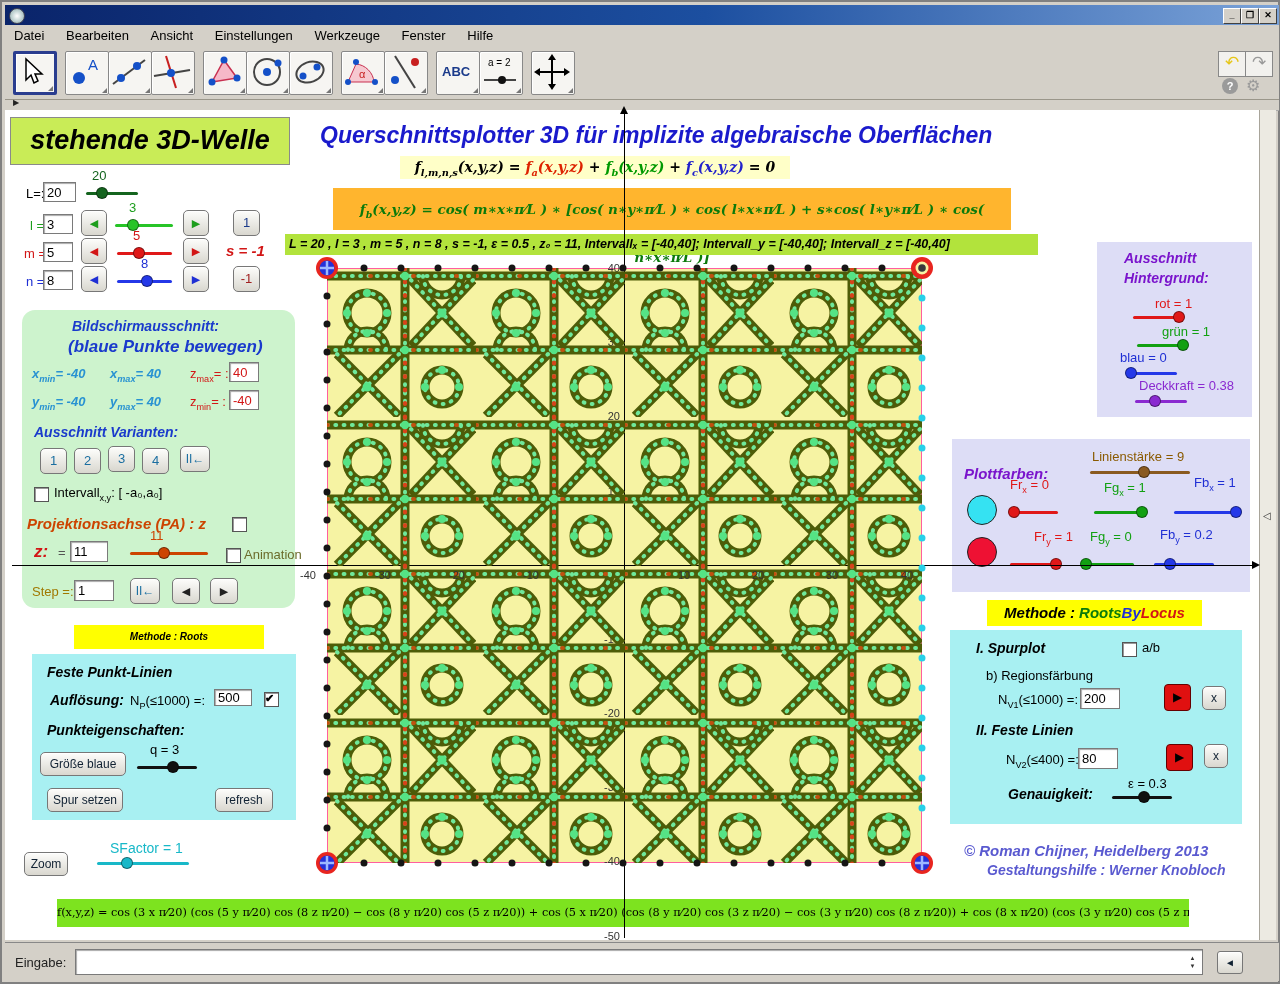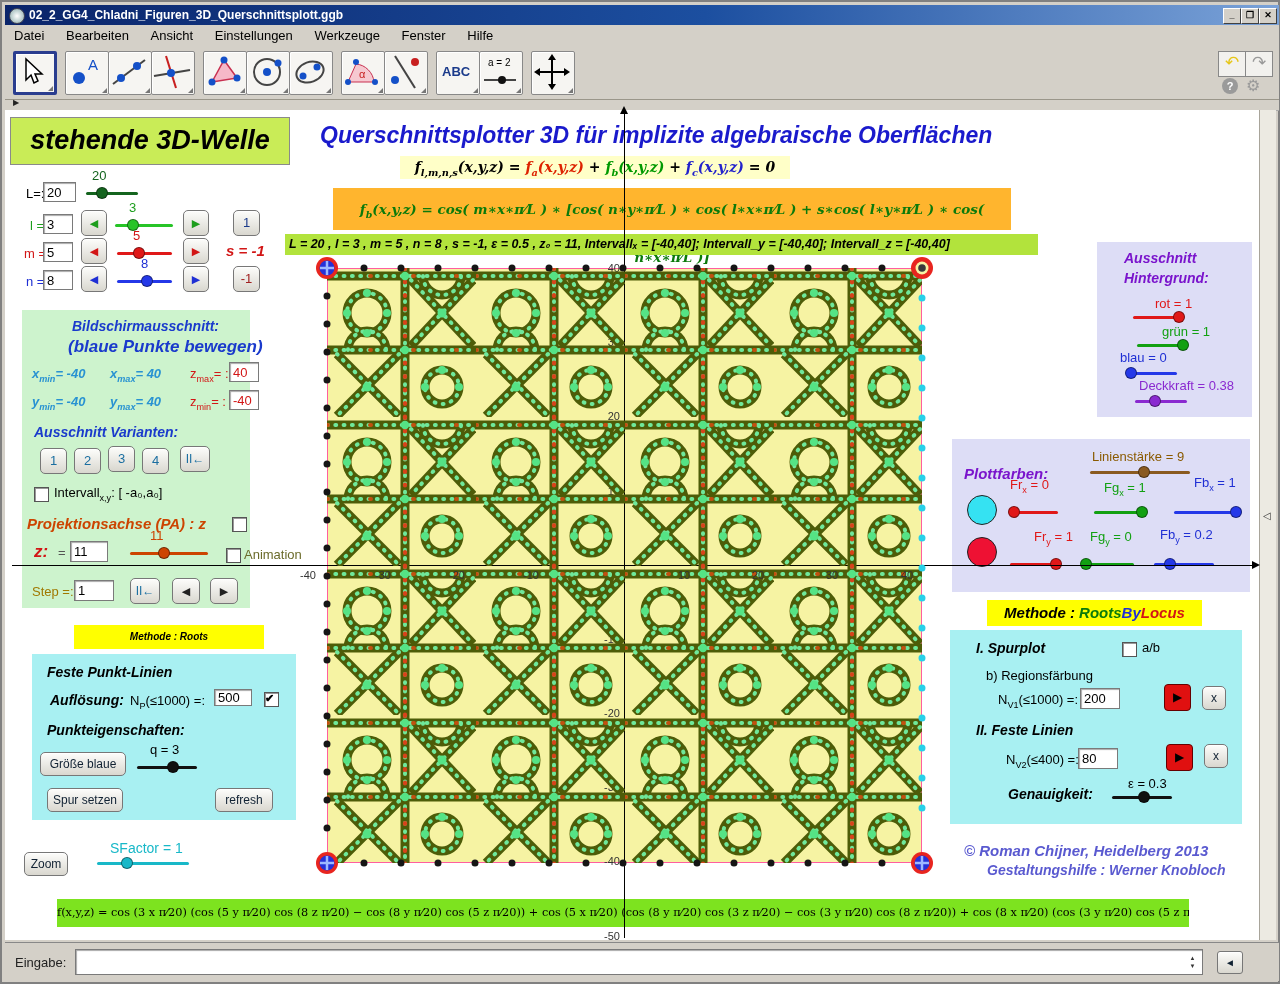--- a/index.html
+++ b/index.html
@@ -29,21 +29,20 @@
   .yticklbl{position:absolute;font-size:11px;color:#333;text-align:right;width:30px;}
   .spin{position:absolute;width:11px;height:16px;font-size:6px;line-height:8px;text-align:center;color:#333;}
 </style>
 </head>
 <body>
 
 <div class="win">
 
   <div class="abs titlebar">
     <span class="abs" style="left:4px;top:3px;width:14px;height:14px;border-radius:50%;background:radial-gradient(#fff,#8aa);border:1px solid #445;"></span>
-    <span class="abs" style="left:24px;">02_2_GG4_Chladni_Figuren_3D_Querschnittsplott.ggb</span>
     <span class="abs winbtn" style="right:38px;top:3px;">_</span>
     <span class="abs winbtn" style="right:20px;top:3px;">❐</span>
     <span class="abs winbtn" style="right:2px;top:3px;">✕</span>
   </div>
 
   <div class="abs menubar">
     <span class="menuitem">Datei</span>
     <span class="menuitem">Bearbeiten</span>
     <span class="menuitem">Ansicht</span>
     <span class="menuitem">Einstellungen</span>
@@ -309,21 +308,21 @@
     <span class="lbl" style="left:23px;top:108px;color:#1f2fd4;font-size:13px;">blau = 0</span>
     <div class="sl" style="left:30px;top:130px;width:50px;background:#2438e8;">
         <div class="kn" style="left:-2px;background:#2438e8;"></div>
       </div>
     <span class="lbl" style="left:42px;top:136px;color:#8a2ad0;font-size:13px;">Deckkraft = 0.38</span>
     <div class="sl" style="left:38px;top:158px;width:52px;background:#8a2ad0;">
         <div class="kn" style="left:14px;background:#8a2ad0;"></div>
       </div>
   </div>
 
-  <div class="panel" style="left:20px;top:308px;width:228px;height:298px;background:#cdf3cd;z-index:2;font-size:13px;">
+  <div class="panel" style="left:20px;top:308px;width:273px;height:298px;background:#cdf3cd;z-index:2;font-size:13px;border-radius:13px;">
     <span class="lbl cap" style="left:50px;top:8px;color:#1a3acc;font-size:14px;">Bildschirmausschnitt:</span>
     <span class="lbl cap" style="left:46px;top:27px;color:#1a3acc;font-size:17px;">(blaue Punkte bewegen)</span>
     <span class="lbl cap" style="left:10px;top:56px;color:#2892d2;"><span>x</span><sub>min</sub><span>= -40</span></span>
     <span class="lbl cap" style="left:88px;top:56px;color:#2892d2;"><span>x</span><sub>max</sub><span>= 40</span></span>
     <span class="lbl" style="left:168px;top:56px;color:#d21616;"><span>z</span><sub>max</sub><span>= :</span></span>
     <input class="in" style="left: 207px; top: 52px; width: 30px; height: 20px; color: rgb(210, 22, 22);" value="40">
     <span class="lbl cap" style="left:10px;top:84px;color:#2892d2;"><span>y</span><sub>min</sub><span>= -40</span></span>
     <span class="lbl cap" style="left:88px;top:84px;color:#2892d2;"><span>y</span><sub>max</sub><span>= 40</span></span>
     <span class="lbl" style="left:168px;top:84px;color:#d21616;"><span>z</span><sub>min</sub><span>= :</span></span>
     <input class="in" style="left: 207px; top: 80px; width: 30px; height: 20px; color: rgb(210, 22, 22);" value="-40">

